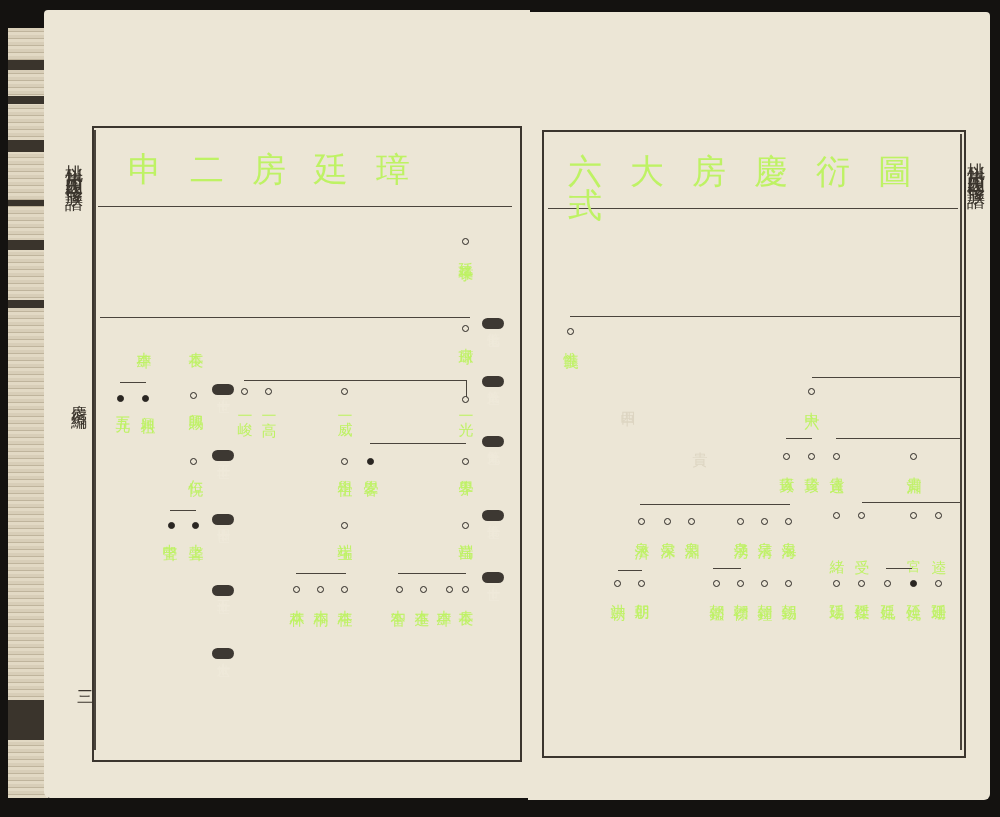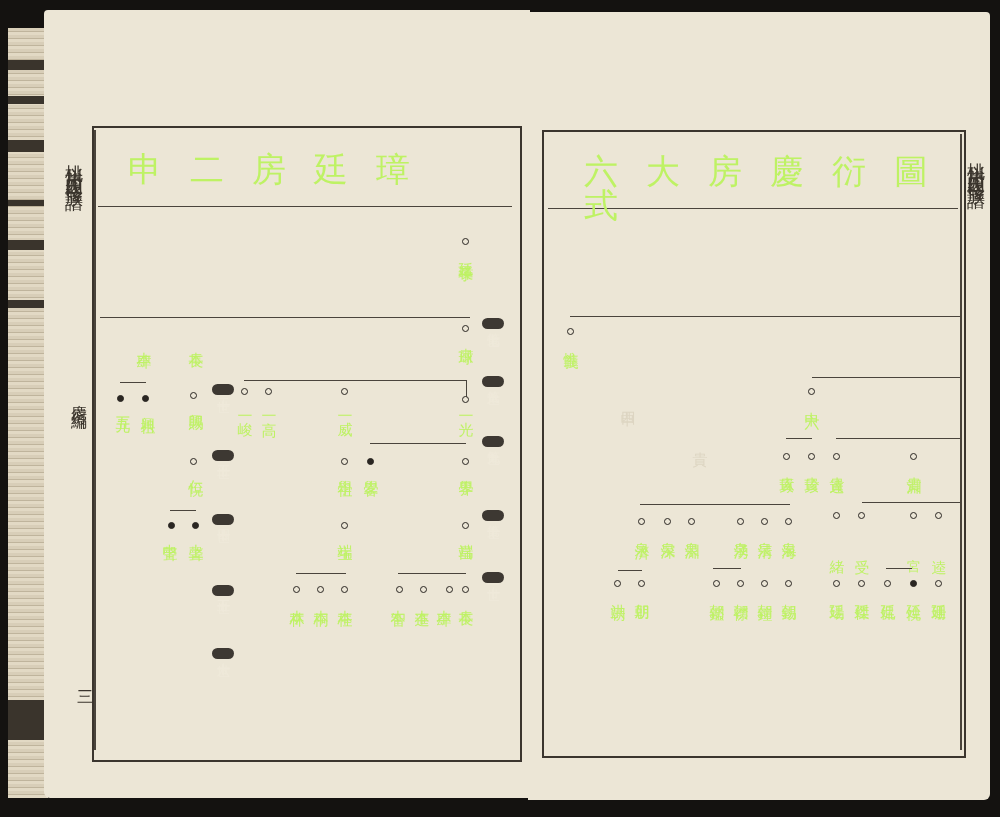--- a/index.html
+++ b/index.html
@@ -115,21 +115,21 @@
 <div class="ch" style="left:188px;top:468px">仁悅</div>
 <div class="rule" style="left:170px;top:510px;width:26px"></div>
 <div class="node nodef" style="left:192px;top:522px"></div>
 <div class="ch" style="left:188px;top:532px">上聲</div>
 <div class="node nodef" style="left:168px;top:522px"></div>
 <div class="ch" style="left:162px;top:532px">中聲</div>
 
 <div id="rightpage" class="page"></div>
 <div class="frame" style="left:542px;top:130px;width:420px;height:624px"></div>
 <div class="rule" style="left:548px;top:208px;width:410px"></div>
-<div class="ch title" style="left:584px;top:154px;">六大房慶衍圖式</div>
+<div class="ch title" style="left:568px;top:154px;">六大房慶衍圖式</div>
 <div class="vr" style="left:960px;top:134px;height:616px;width:2px"></div>
 <div class="spine" style="left:964px;top:148px">桃川蕭氏四修族譜</div>
 
 <div class="ghost" style="left:618px;top:400px">申四</div>
 <div class="ghost" style="left:690px;top:440px">貴</div>
 
 <div class="rule" style="left:570px;top:316px;width:390px"></div>
 <div class="node" style="left:567px;top:328px"></div>
 <div class="ch" style="left:563px;top:340px">惟義</div>
 <div class="rule" style="left:812px;top:377px;width:148px"></div>

